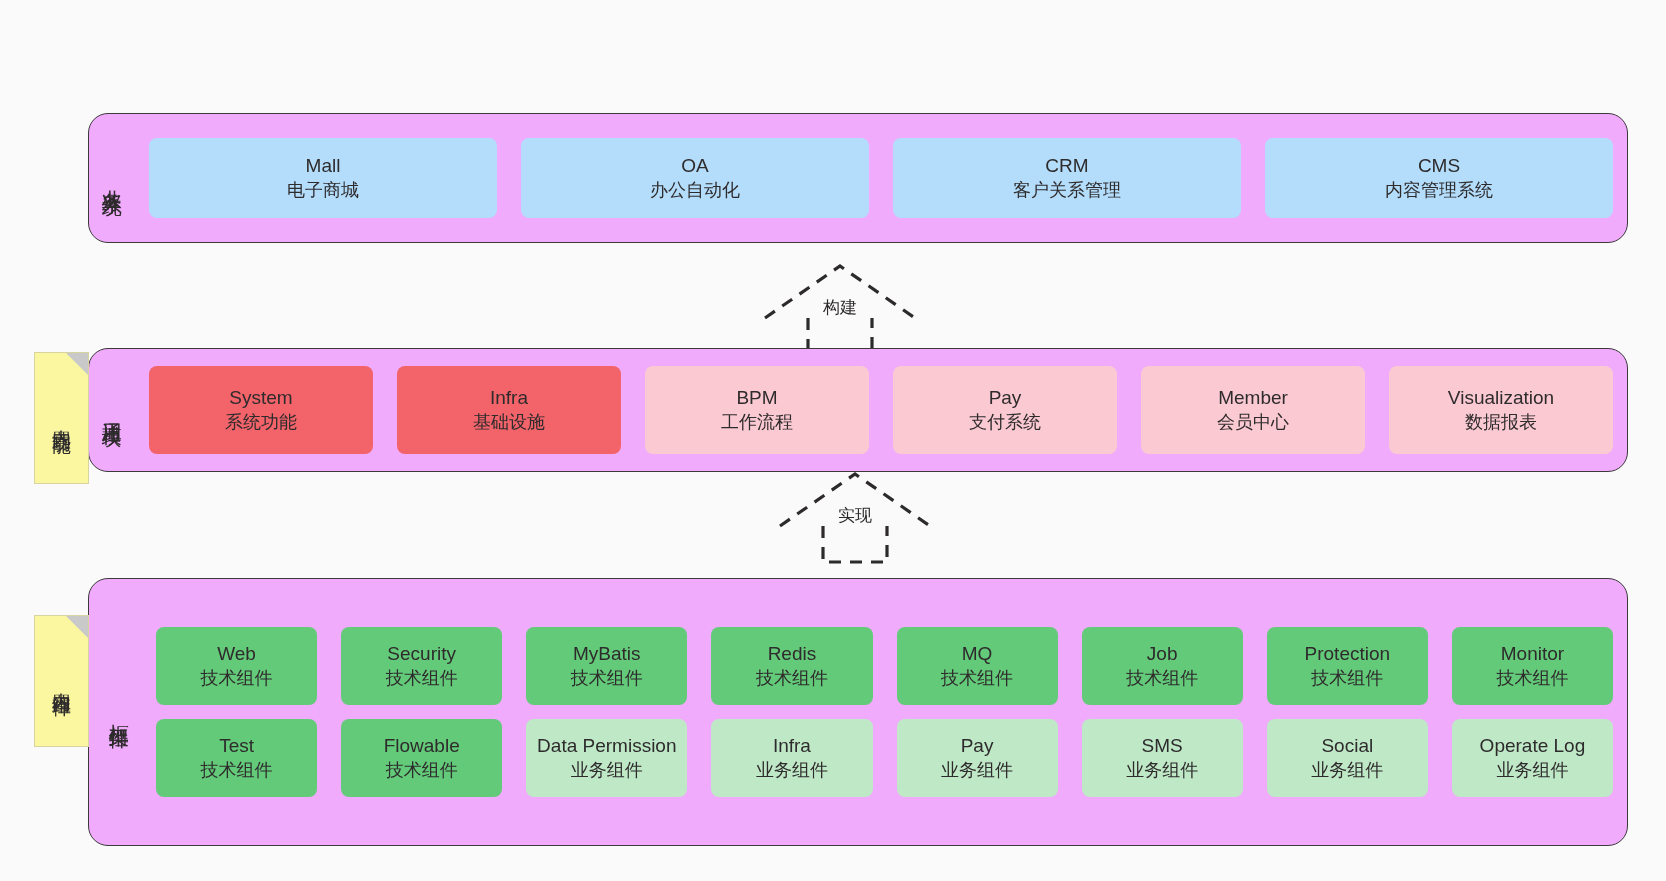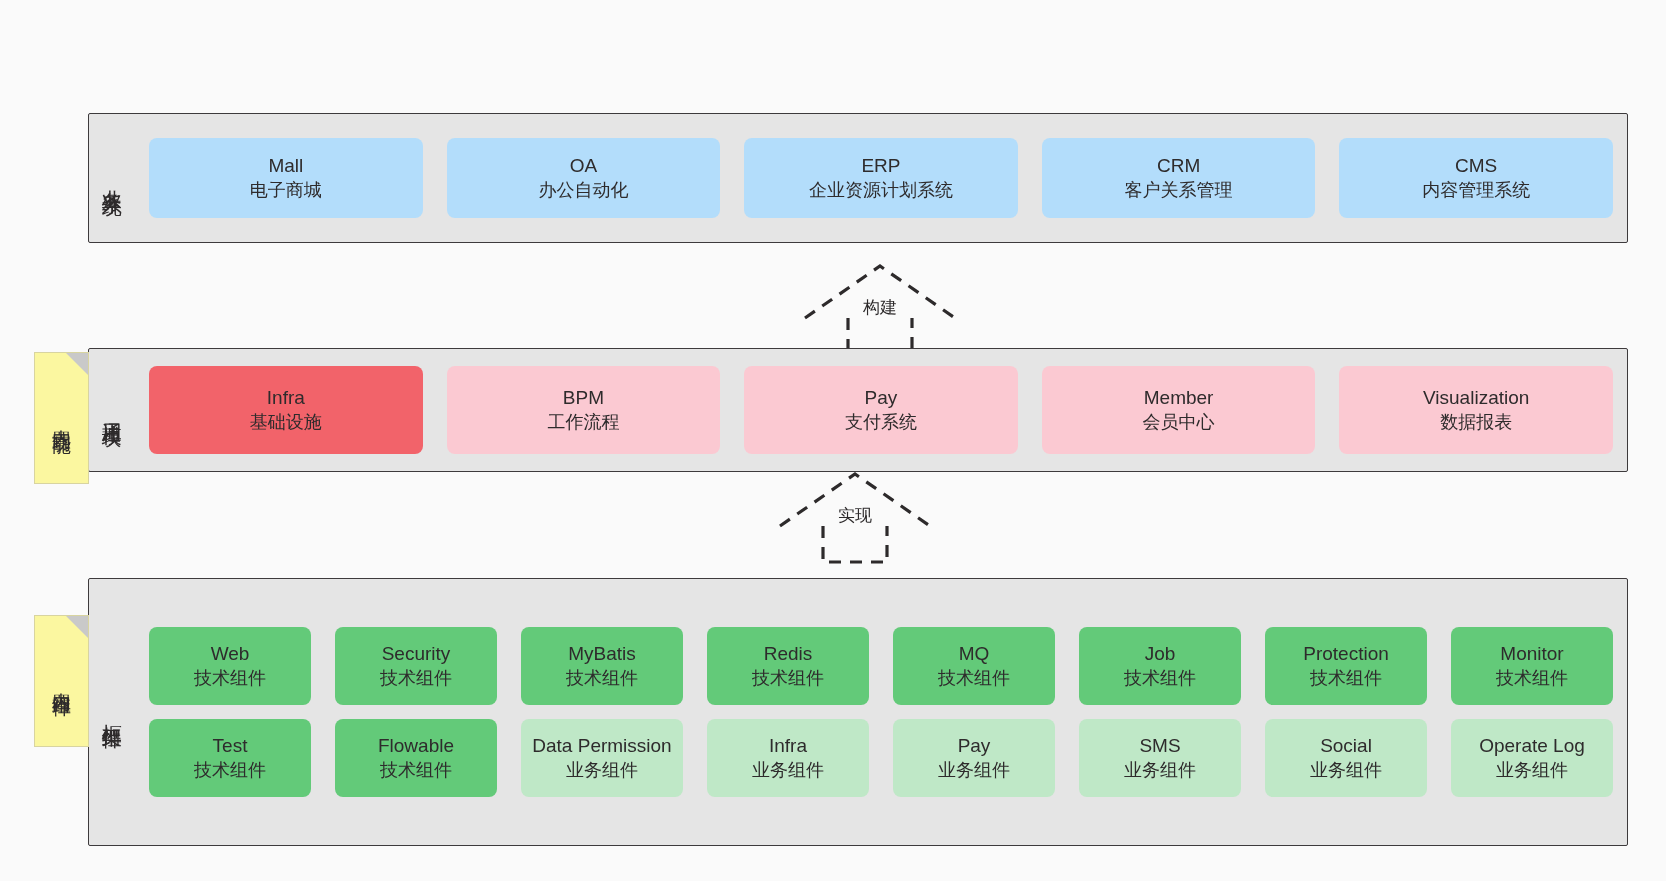--- a/index.html
+++ b/index.html
@@ -13,23 +13,23 @@
   #canvas {
     position: relative;
     width: 1666px;
     height: 881px;
     background: #fafafa;
   }
 
   
   .layer {
     position: absolute;
-    background: #e5e5e5;
+    background: #f0abfc;
     border: 1.6px solid #3d3a3c;
-    border-radius: 2px;
+    border-radius: 20px;
     display: flex;
     align-items: stretch;
   }
   .layer-title {
     flex: 0 0 auto;
     width: 46px;
     display: flex;
     align-items: center;
     justify-content: center;
     font-size: 20px;
@@ -138,52 +138,52 @@
       <div class="row">
         <div class="box h-top c-blue">
           <span class="l1">Mall</span>
           <span class="l2">电子商城</span>
         </div>
         <div class="box h-top c-blue">
           <span class="l1">OA</span>
           <span class="l2">办公自动化</span>
         </div>
         <div class="box h-top c-blue">
-          <span class="l1">ERP</span>
-          <span class="l2">企业资源计划系统</span>
-        </div>
-        <div class="box h-top c-blue">
           <span class="l1">CRM</span>
           <span class="l2">客户关系管理</span>
         </div>
         <div class="box h-top c-blue">
           <span class="l1">CMS</span>
           <span class="l2">内容管理系统</span>
         </div>
       </div>
     </div>
   </div>
 
-  <div class="arrow-wrap" style="left:800px; top:258px;">
+  <div class="arrow-wrap" style="left:760px; top:258px;">
     <svg viewBox="0 0 160 98" preserveAspectRatio="none" aria-hidden="true">
       <path d="M 5 60 L 80 8 L 155 60" fill="none" stroke="#2d2a2b" stroke-width="3.2" stroke-dasharray="12 9" stroke-linecap="butt"></path>
       <path d="M 48 60 L 48 96 L 112 96 L 112 60" fill="none" stroke="#2d2a2b" stroke-width="3.2" stroke-dasharray="12 9" stroke-linecap="butt"></path>
     </svg>
     <div class="arrow-label">构建</div>
   </div>
 
   <div class="note" style="left:34px; top:352px; height:132px;">
     <span class="fold"></span>
     <span>内置功能</span>
   </div>
 
   <div class="layer" id="layer-1" style="left:88px; top:348px; width:1540px; height:124px;">
     <div class="layer-title">通用模块</div>
     <div class="layer-body">
       <div class="row">
+        <div class="box h-mid c-red">
+          <span class="l1">System</span>
+          <span class="l2">系统功能</span>
+        </div>
         <div class="box h-mid c-red">
           <span class="l1">Infra</span>
           <span class="l2">基础设施</span>
         </div>
         <div class="box h-mid c-pink">
           <span class="l1">BPM</span>
           <span class="l2">工作流程</span>
         </div>
         <div class="box h-mid c-pink">
           <span class="l1">Pay</span>
@@ -207,21 +207,21 @@
       <path d="M 48 60 L 48 96 L 112 96 L 112 60" fill="none" stroke="#2d2a2b" stroke-width="3.2" stroke-dasharray="12 9" stroke-linecap="butt"></path>
     </svg>
     <div class="arrow-label">实现</div>
   </div>
 
   <div class="note" style="left:34px; top:615px; height:132px;">
     <span class="fold"></span>
     <span>内置组件</span>
   </div>
 
-  <div class="layer" id="layer-2" style="left:88px; top:578px; width:1540px; height:268px;">
+  <div class="layer" id="layer-2" style="left:88px; top:578px; width:1540px; height:268px;padding-left:7px;">
     <div class="layer-title">框架组件</div>
     <div class="layer-body">
 
       <div class="row">
         <div class="box h-bot c-green">
           <span class="l1">Web</span>
           <span class="l2">技术组件</span>
         </div>
         <div class="box h-bot c-green">
           <span class="l1">Security</span>

